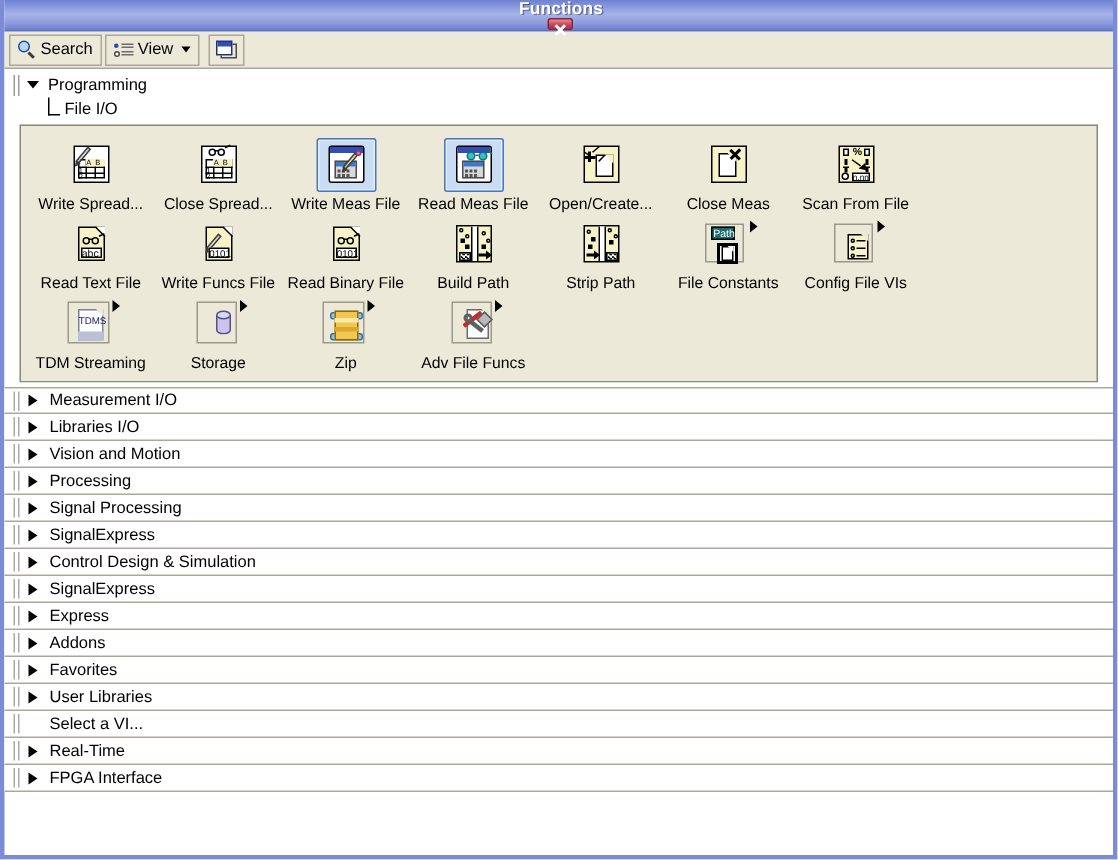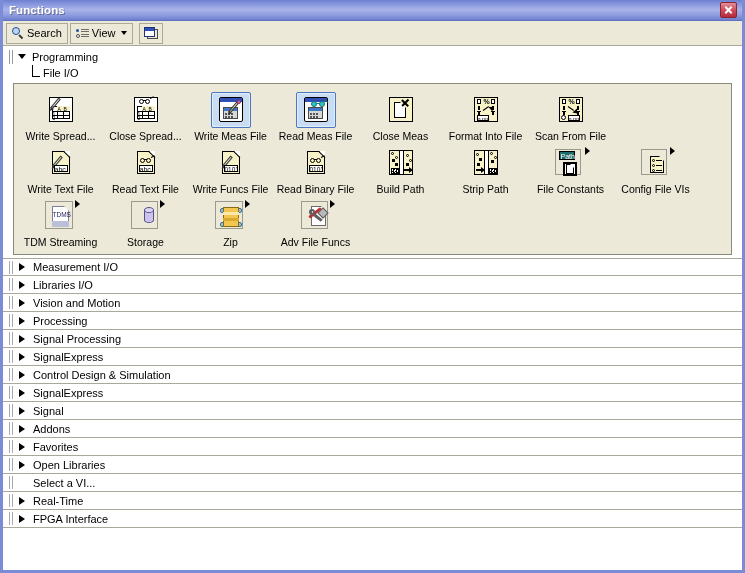--- a/index.html
+++ b/index.html
@@ -35,20 +35,21 @@
 
   .titlebar {
     position: relative;
     height: 20px;
     background: linear-gradient(to bottom,
         #6e80cf 0%, #8494dd 18%, #a8b4e8 48%, #8c9ade 78%, #6d7fcd 100%);
     border-bottom: 1px solid #5f72c4;
     display: flex;
     align-items: center;
     padding: 0 3px 0 6px;
+    flex-direction: column;
   }
   .title-text {
     color: #ffffff;
     font-size: 11.5px;
     font-weight: bold;
     letter-spacing: 0.1px;
     text-shadow: 1px 1px 0 rgba(0,0,0,0.35);
     flex: 1;
     white-space: nowrap;
   }
@@ -576,55 +577,49 @@
                 <div class="sq-sm" style="left:16px;top:22px;width:2px;height:2px;background:#555;"></div>
                 <div style="position:absolute;left:11px;top:7px;width:6px;height:6px;border:1px solid #1b6f6f;border-radius:50%;background:#2ec6c6;box-sizing:border-box;"></div>
                 <div style="position:absolute;left:19px;top:7px;width:6px;height:6px;border:1px solid #1b6f6f;border-radius:50%;background:#2ec6c6;box-sizing:border-box;"></div>
                 <div style="position:absolute;left:17px;top:9px;width:2px;height:1px;background:#1b6f6f;"></div>
                 <div style="position:absolute;left:24px;top:5px;width:5px;height:1px;background:#1b6f6f;transform:rotate(35deg);transform-origin:left center;"></div>
               </div>
             </div>
             <div class="pal-label">Read Meas File</div>
           </div>
 
+          <div class="pal-cell">
+            <div class="pal-iconbox">
+              <div class="ico">
+                <div class="sq-frame" style="left:4px;top:3px;width:24px;height:25px;"></div>
+                <div class="sheet" style="left:12px;top:9px;width:12px;height:15px;background:#ffffff;"></div>
+                <div class="dogear" style="left:18px;top:9px;border-top-color:#f7f2c8;border-left-width:6px;border-top-width:6px;"></div>
+                <div class="vl" style="left:18px;top:9px;height:6px;transform:rotate(45deg);transform-origin:top left;"></div>
+                <div style="position:absolute;left:7px;top:7px;width:2px;height:7px;background:#000;"></div>
+                <div style="position:absolute;left:5px;top:10px;width:7px;height:2px;background:#000;"></div>
+                <div style="position:absolute;left:5px;top:7px;width:6px;height:1px;background:#000;transform:rotate(40deg);transform-origin:left center;"></div>
+                <div style="position:absolute;left:10px;top:7px;width:6px;height:1px;background:#000;transform:rotate(-40deg);transform-origin:left center;"></div>
+              </div>
+            </div>
+            <div class="pal-label">Open/Create...</div>
+          </div>
 
           <div class="pal-cell">
             <div class="pal-iconbox">
               <div class="ico">
                 <div class="sq-frame" style="left:4px;top:3px;width:24px;height:25px;"></div>
                 <div class="sheet" style="left:9px;top:8px;width:12px;height:16px;background:#ffffff;"></div>
                 <div class="dogear" style="left:15px;top:8px;border-top-color:#f7f2c8;"></div>
                 <div style="position:absolute;left:17px;top:5px;width:9px;height:1.6px;background:#000;transform:rotate(45deg);transform-origin:left center;"></div>
                 <div style="position:absolute;left:17px;top:11px;width:9px;height:1.6px;background:#000;transform:rotate(-45deg);transform-origin:left center;"></div>
               </div>
             </div>
             <div class="pal-label">Close Meas</div>
           </div>
 
-          <div class="pal-cell">
-            <div class="pal-iconbox">
-              <div class="ico">
-                <div class="sq-frame" style="left:4px;top:3px;width:24px;height:25px;"></div>
-                <div style="position:absolute;left:7px;top:5px;width:4px;height:5px;border:1px solid #000;background:#fff;box-sizing:border-box;"></div>
-                <div class="txt" style="left:14px;top:4px;font-size:7px;font-weight:bold;">%</div>
-                <div style="position:absolute;left:21px;top:5px;width:4px;height:5px;border:1px solid #000;background:#fff;box-sizing:border-box;"></div>
-                <div style="position:absolute;left:8px;top:12px;width:2px;height:4px;background:#000;"></div>
-                <div style="position:absolute;left:7px;top:17px;width:4px;height:1px;background:#000;"></div>
-                <div style="position:absolute;left:8px;top:18px;width:2px;height:3px;background:#000;"></div>
-                <div style="position:absolute;left:22px;top:12px;width:2px;height:4px;background:#000;"></div>
-                <div style="position:absolute;left:21px;top:17px;width:4px;height:1px;background:#000;"></div>
-                <div style="position:absolute;left:22px;top:18px;width:2px;height:3px;background:#000;"></div>
-                <div style="position:absolute;left:13px;top:16px;width:7px;height:1px;background:#000;transform:rotate(-35deg);transform-origin:left center;"></div>
-                <div style="position:absolute;left:19px;top:12px;width:0;height:0;border-left:3px solid transparent;border-right:3px solid transparent;border-bottom:4px solid #000;transform:rotate(50deg);"></div>
-                <div style="position:absolute;left:7px;top:21px;width:12px;height:6px;border:1px solid #000;background:#fff;box-sizing:border-box;"></div>
-                <div class="txt" style="left:8px;top:21.5px;font-size:5.5px;">n.nn</div>
-              </div>
-            </div>
-            <div class="pal-label">Format Into File</div>
-          </div>
 
           <div class="pal-cell">
             <div class="pal-iconbox">
               <div class="ico">
                 <div class="sq-frame" style="left:4px;top:3px;width:24px;height:25px;"></div>
                 <div style="position:absolute;left:7px;top:5px;width:4px;height:5px;border:1px solid #000;background:#fff;box-sizing:border-box;"></div>
                 <div class="txt" style="left:14px;top:4px;font-size:7px;font-weight:bold;">%</div>
                 <div style="position:absolute;left:21px;top:5px;width:4px;height:5px;border:1px solid #000;background:#fff;box-sizing:border-box;"></div>
                 <div style="position:absolute;left:8px;top:12px;width:2px;height:4px;background:#000;"></div>
                 <div style="position:absolute;left:7px;top:17px;width:4px;height:1px;background:#000;"></div>
@@ -639,33 +634,20 @@
                 <div class="txt" style="left:14px;top:21.5px;font-size:5.5px;">n.nn</div>
               </div>
             </div>
             <div class="pal-label">Scan From File</div>
           </div>
 
         </div>
 
         <div class="pal-row">
 
-          <div class="pal-cell">
-            <div class="pal-iconbox">
-              <div class="ico">
-                <div class="sheet" style="left:7px;top:4px;width:18px;height:23px;"></div>
-                <div class="dogear" style="left:19px;top:4px;border-left-width:6px;border-top-width:6px;"></div>
-                <div style="position:absolute;left:19px;top:4px;width:8.5px;height:1px;background:#000;transform:rotate(45deg);transform-origin:top left;"></div>
-                <div class="pencil" style="left:11px;top:8px;"></div>
-                <div style="position:absolute;left:9px;top:18px;width:14px;height:7px;border:1px solid #000;background:#ffffff;box-sizing:border-box;"></div>
-                <div class="txt" style="left:10px;top:18.5px;font-size:7px;">abc</div>
-              </div>
-            </div>
-            <div class="pal-label">Write Text File</div>
-          </div>
 
           <div class="pal-cell">
             <div class="pal-iconbox">
               <div class="ico">
                 <div class="sheet" style="left:7px;top:4px;width:18px;height:23px;"></div>
                 <div class="dogear" style="left:19px;top:4px;border-left-width:6px;border-top-width:6px;"></div>
                 <div style="position:absolute;left:19px;top:4px;width:8.5px;height:1px;background:#000;transform:rotate(45deg);transform-origin:top left;"></div>
                 <div class="glasses" style="left:10px;top:10px;">
                   <span class="lens l"></span>
                     <span class="lens r"></span>
@@ -891,36 +873,36 @@
           <span class="cat-label">Control Design &amp; Simulation</span>
         </div>
         <div class="cat-row">
           <span class="cat-grip"></span>
           <span class="tri-rt"></span>
           <span class="cat-label">SignalExpress</span>
         </div>
         <div class="cat-row">
           <span class="cat-grip"></span>
           <span class="tri-rt"></span>
-          <span class="cat-label">Signal</span>
+          <span class="cat-label">Express</span>
         </div>
         <div class="cat-row">
           <span class="cat-grip"></span>
           <span class="tri-rt"></span>
           <span class="cat-label">Addons</span>
         </div>
         <div class="cat-row">
           <span class="cat-grip"></span>
           <span class="tri-rt"></span>
           <span class="cat-label">Favorites</span>
         </div>
         <div class="cat-row">
           <span class="cat-grip"></span>
           <span class="tri-rt"></span>
-          <span class="cat-label">Open Libraries</span>
+          <span class="cat-label">User Libraries</span>
         </div>
         <div class="cat-row">
           <span class="cat-grip"></span>
           <span class="tri-none"></span>
           <span class="cat-label">Select a VI...</span>
         </div>
         <div class="cat-row">
           <span class="cat-grip"></span>
           <span class="tri-rt"></span>
           <span class="cat-label">Real-Time</span>

